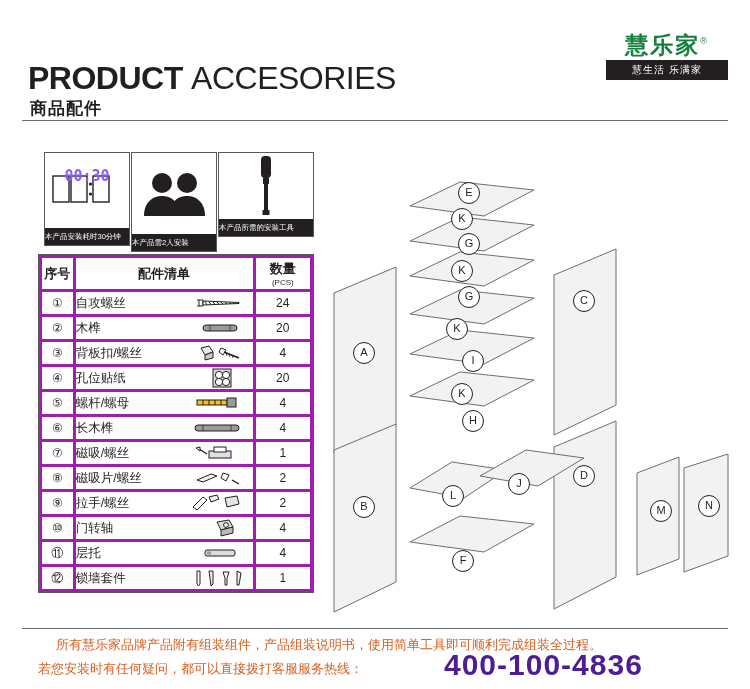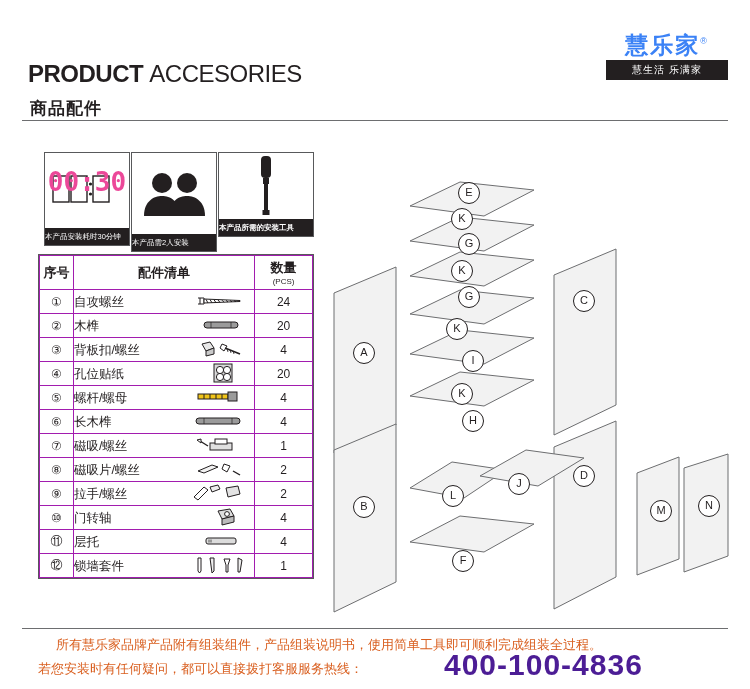--- a/index.html
+++ b/index.html
@@ -22,21 +22,21 @@
   
   .header {
     position: absolute;
     left: 0; top: 26px;
     width: 750px;
     height: 78px;
   }
   .title-main {
     position: absolute;
     left: 28px; top: 36px;
-    font-size: 24px;
+    font-size: 32px;
     letter-spacing: -0.5px;
     white-space: nowrap;
     line-height: 1;
   }
   .title-main .bold {
     font-weight: bold;
   }
   .title-main .light {
     font-weight: normal;
   }
@@ -61,21 +61,21 @@
     position: absolute;
     right: 22px; top: 33px;
     width: 122px;
     text-align: center;
   }
   .logo-top {
     font-size: 23px;
     font-weight: bold;
     letter-spacing: 2px;
     line-height: 1.05;
-    color: #3b82f6;
+    color: #15803d;
     white-space: nowrap;
   }
   .logo-reg {
     font-size: 9px;
     vertical-align: super;
     font-weight: normal;
   }
   .logo-bar {
     margin-top: 3px;
     background: #231f20;
@@ -108,43 +108,43 @@
   }
   .iconbox .art {
     position: absolute;
     left: 0; top: 0; right: 0; bottom: 17px;
     display: flex;
     align-items: center;
     justify-content: center;
   }
   .timer-text {
     font-family: "DejaVu Sans Mono", monospace;
-    font-size: 26px;
+    font-size: 15px;
     font-weight: bold;
     letter-spacing: 0px;
-    color: #ec4899;
+    color: #8b5cf6;
   }
 
   
   .table {
     position: absolute;
     left: 38px; top: 254px;
     width: 276px;
     border: 1px solid #58595b;
     border-collapse: collapse;
     box-sizing: border-box;
     background: #fff;
   }
   .table table {
     border-collapse: collapse;
     width: 100%;
     font-size: 12px;
   }
   .table th, .table td {
-    border: 1px solid #a21caf;
+    border: 3px solid #a21caf;
     padding: 0;
     height: 24px;
     box-sizing: border-box;
   }
   .col-no   { width: 34px;  text-align: center; }
   .col-name { width: 182px; }
   .col-qty  { width: 58px;  text-align: center; }
   .th-head {
     height: 34px !important;
     font-weight: bold;
@@ -266,21 +266,21 @@
       <svg width="72" height="48" viewBox="0 0 72 48">
         <circle cx="24" cy="13" r="10" fill="#231f20"></circle>
         <path d="M6 46 C6 31 16 26 24 26 C32 26 42 31 42 46 Z" fill="#231f20"></path>
         <circle cx="49" cy="13" r="10" fill="#231f20"></circle>
         <path d="M31 46 C31 31 41 26 49 26 C57 26 67 31 67 46 Z" fill="#231f20"></path>
       </svg>
     </div>
     <div class="cap">本产品需2人安装</div>
   </div>
 
-  <div class="iconbox" style="left:218px; top:152px; width:96px; height:85px;font-weight:bold;">
+  <div class="iconbox" style="left:218px; top:152px; width:96px; height:85px;">
     <div class="art">
       <svg width="36" height="64" viewBox="0 0 36 64">
         <rect x="13" y="2" width="10" height="22" rx="4" fill="#231f20"></rect>
         <rect x="15" y="24" width="6" height="6" fill="#231f20"></rect>
         <rect x="16" y="30" width="4" height="28" fill="#231f20"></rect>
         <rect x="14.5" y="56" width="7" height="5" fill="#231f20"></rect>
       </svg>
     </div>
     <div class="cap">本产品所需的安装工具</div>
   </div>

